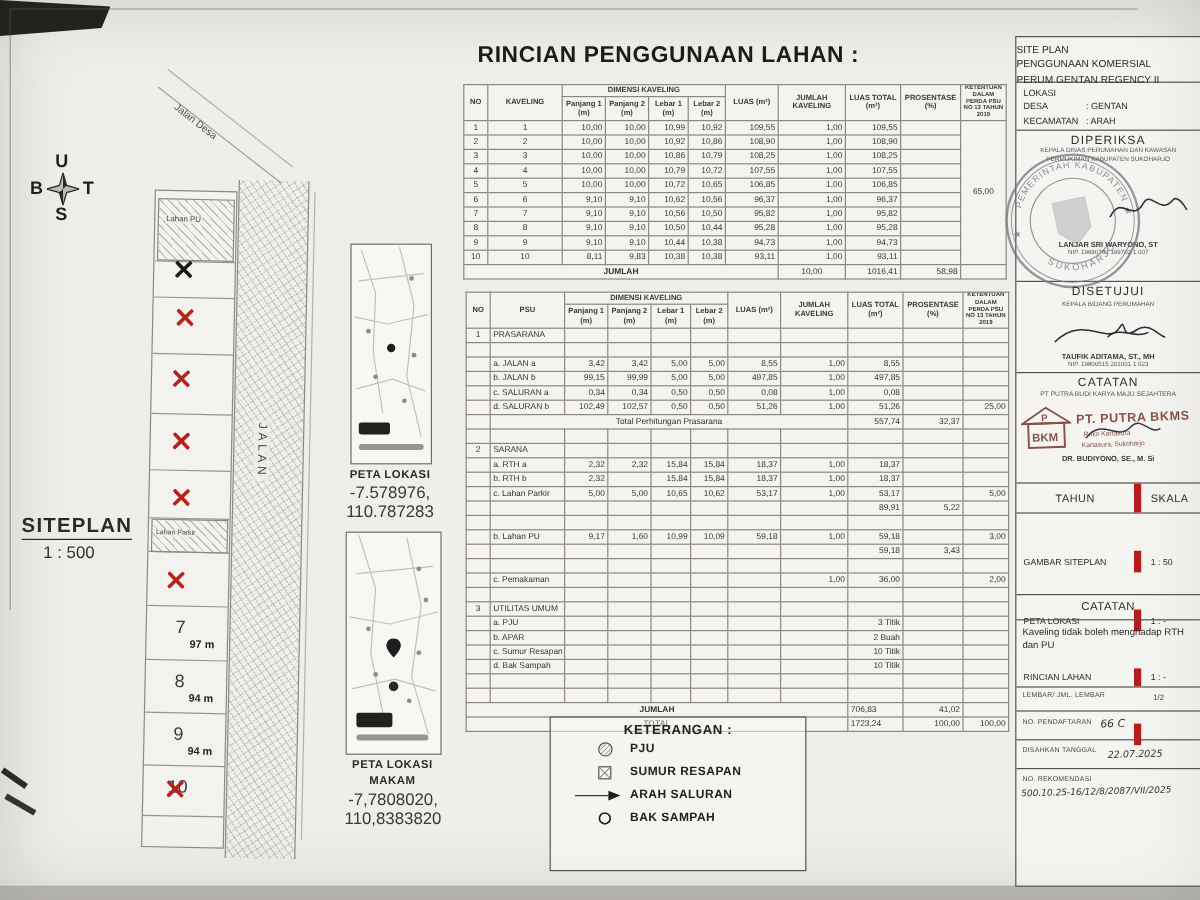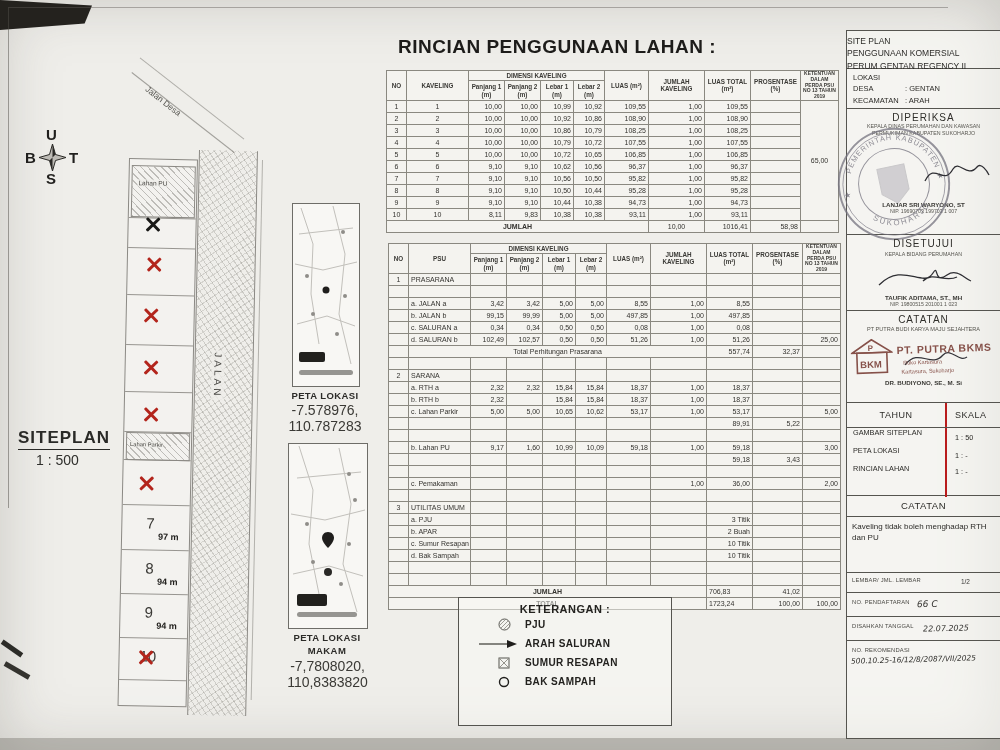--- a/index.html
+++ b/index.html
@@ -83,23 +83,23 @@
   .panel{left:846px;top:30px;width:153px;height:707px;border:1.2px solid #55544f;background:rgba(250,249,246,.55);}
   .psec{position:relative;border-bottom:1px solid #55544f;box-sizing:border-box;overflow:visible;}
   .ptitle{text-align:left;font-size:8.5px;line-height:1.45;padding-top:4px;color:#2c2b28;}
   .plok{font-size:7.5px;line-height:1.5;padding:3px 0 0 6px;color:#2c2b28;}
   .plok .v{display:inline-block;width:52px;}
   .phead{text-align:center;font-size:10px;letter-spacing:1px;color:#2f2e2a;padding-top:3px;}
   .psub{text-align:center;font-size:5.3px;color:#56554f;line-height:1.3;}
   .pname{text-align:center;font-size:6.2px;font-weight:bold;color:#3a3935;}
   .pnip{text-align:center;font-size:5.2px;color:#56554f;}
   .gam-head{display:flex;font-size:9px;letter-spacing:.5px;color:#2c2b28;border-bottom:1px solid #55544f;height:24px;align-items:center;}
-  .gam-row{display:flex;font-size:7.3px;color:#2c2b28;height:18px;}
+  .gam-row{display:flex;font-size:7.3px;color:#2c2b28;height:18px;align-items:center;margin-top:31px;}
   .gam-c1{width:98px;padding-left:6px;box-sizing:border-box;}
-  .gam-c2{flex:1;border-left:2px solid #b91c1c;height:100%;display:flex;align-items:center;padding-left:8px;box-sizing:border-box;}
+  .gam-c2{flex:1;border-left:6px solid #b91c1c;height:100%;display:flex;align-items:center;padding-left:8px;box-sizing:border-box;}
   .gam-head .gam-c1{text-align:center;padding-left:0;}
   .cat-head{text-align:center;font-size:9.5px;letter-spacing:.5px;border-bottom:1px solid #55544f;height:20px;line-height:20px;color:#2c2b28;}
   .cat-note{font-size:8px;padding:5px 4px 0 5px;line-height:1.35;color:#2c2b28;}
   .frow{font-size:5.8px;color:#4a4944;padding:4px 0 0 5px;letter-spacing:.2px;}
   .hand{font-family:"DejaVu Sans",sans-serif;font-style:italic;color:#33322f;transform:rotate(-1.5deg);display:inline-block;}
   .sig{position:absolute;}
   .stamp-round{position:absolute;left:-12px;top:16px;opacity:.75;}
   .pem-stamp{position:absolute;left:4px;top:26px;width:145px;color:#7d443c;transform:rotate(-2deg);opacity:.92;}
   .pem-main{font-size:10.5px;font-weight:bold;letter-spacing:.5px;position:absolute;left:46px;top:6px;white-space:nowrap;}
   .pem-l1{font-size:5.6px;position:absolute;left:52px;top:22px;}
@@ -777,36 +777,36 @@
     <div class="legend-item">
       <span class="legend-icon">
         <svg width="13" height="13" viewBox="0 0 13 13">
             <circle cx="6.5" cy="6.5" r="5.5" fill="none" stroke="#55544f" stroke-width="1"></circle>
             <path d="M3,10 L10,3 M2,7 L7,2 M6,11 L11,6" stroke="#8a8880" stroke-width=".8"></path>
           </svg>
       </span>
       <span class="legend-label">PJU</span>
     </div>
     <div class="legend-item">
+      <span class="legend-icon">
+        <svg width="12" height="12" viewBox="0 0 12 12">
+            <rect x="1" y="1" width="10" height="10" fill="none" stroke="#55544f" stroke-width="1"></rect>
+            <path d="M1,1 L11,11 M11,1 L1,11" stroke="#8a8880" stroke-width=".9"></path>
+          </svg>
+      </span>
+      <span class="legend-label">SUMUR RESAPAN</span>
+    </div>
+    <div class="legend-item">
       <span class="legend-icon" style="margin-left:-12px;width:38px;">
         <svg width="38" height="10" viewBox="0 0 38 10">
             <line x1="0" y1="5" x2="28" y2="5" stroke="#3a3935" stroke-width="1.2"></line>
             <polygon points="28,1 38,5 28,9" fill="#1f1e1c"></polygon>
           </svg>
       </span>
       <span class="legend-label">ARAH SALURAN</span>
-    </div>
-    <div class="legend-item">
-      <span class="legend-icon">
-        <svg width="12" height="12" viewBox="0 0 12 12">
-            <rect x="1" y="1" width="10" height="10" fill="none" stroke="#55544f" stroke-width="1"></rect>
-            <path d="M1,1 L11,11 M11,1 L1,11" stroke="#8a8880" stroke-width=".9"></path>
-          </svg>
-      </span>
-      <span class="legend-label">SUMUR RESAPAN</span>
     </div>
     <div class="legend-item">
       <span class="legend-icon">
         <svg width="12" height="12" viewBox="0 0 12 12">
             <circle cx="6" cy="6" r="4.5" fill="none" stroke="#1f1e1c" stroke-width="1.4"></circle>
           </svg>
       </span>
       <span class="legend-label">BAK SAMPAH</span>
     </div>
   </div>

